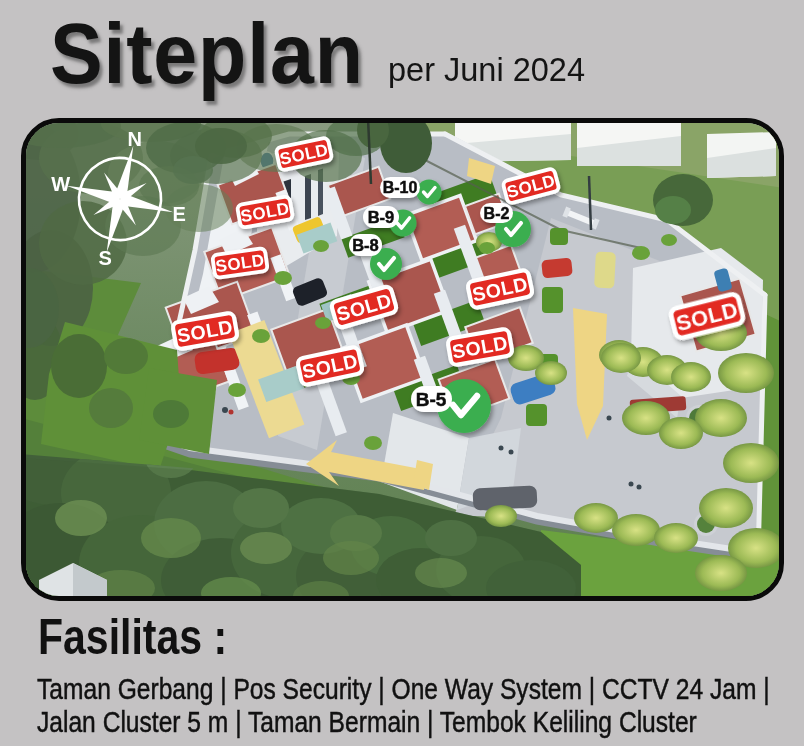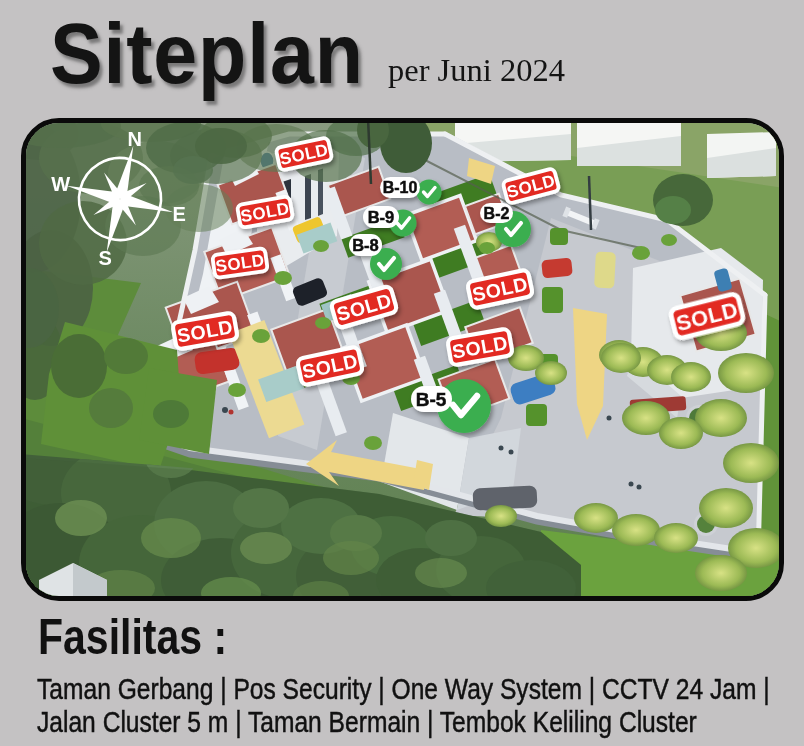--- a/index.html
+++ b/index.html
@@ -1,18 +1,18 @@
 <!DOCTYPE html>
 <html><head>
 <meta charset="utf-8">
 <style>
   html,body{margin:0;padding:0;}
   body{width:804px;height:746px;background:#c4c2c3;font-family:"Liberation Sans",sans-serif;position:relative;overflow:hidden;}
   .title{position:absolute;left:50px;top:4px;font-size:79px;font-weight:bold;color:#141414;letter-spacing:0.8px;text-shadow:3px 4px 3px rgba(60,60,60,0.55);transform:scaleY(1.08);transform-origin:0 0;}
-  .sub{position:absolute;left:388px;top:52px;font-size:32.5px;color:#141414;font-weight:normal;font-family:Liberation Serif, serif;}
+  .sub{position:absolute;left:388px;top:52px;font-size:32.5px;color:#141414;font-weight:normal;}
   .frame{position:absolute;left:21px;top:118px;width:753px;height:473px;border-radius:38px;overflow:hidden;border:5px solid #0a0a0a;background:#9aa893;}
   .frame svg{display:block;}
   .fas{position:absolute;left:38px;top:609px;font-size:41px;font-weight:bold;color:#111;transform:scaleY(1.22);transform-origin:0 0;}
   .l1{position:absolute;left:37px;top:672px;font-size:24.6px;color:#111;-webkit-text-stroke:0.4px #111;transform:scaleY(1.22);transform-origin:0 0;}
   .l2{position:absolute;left:37px;top:705px;font-size:24.6px;color:#111;-webkit-text-stroke:0.4px #111;transform:scaleY(1.22);transform-origin:0 0;}
 </style>
 </head>
 <body>
 <div class="title">Siteplan</div>
 <div class="sub">per Juni 2024</div>

